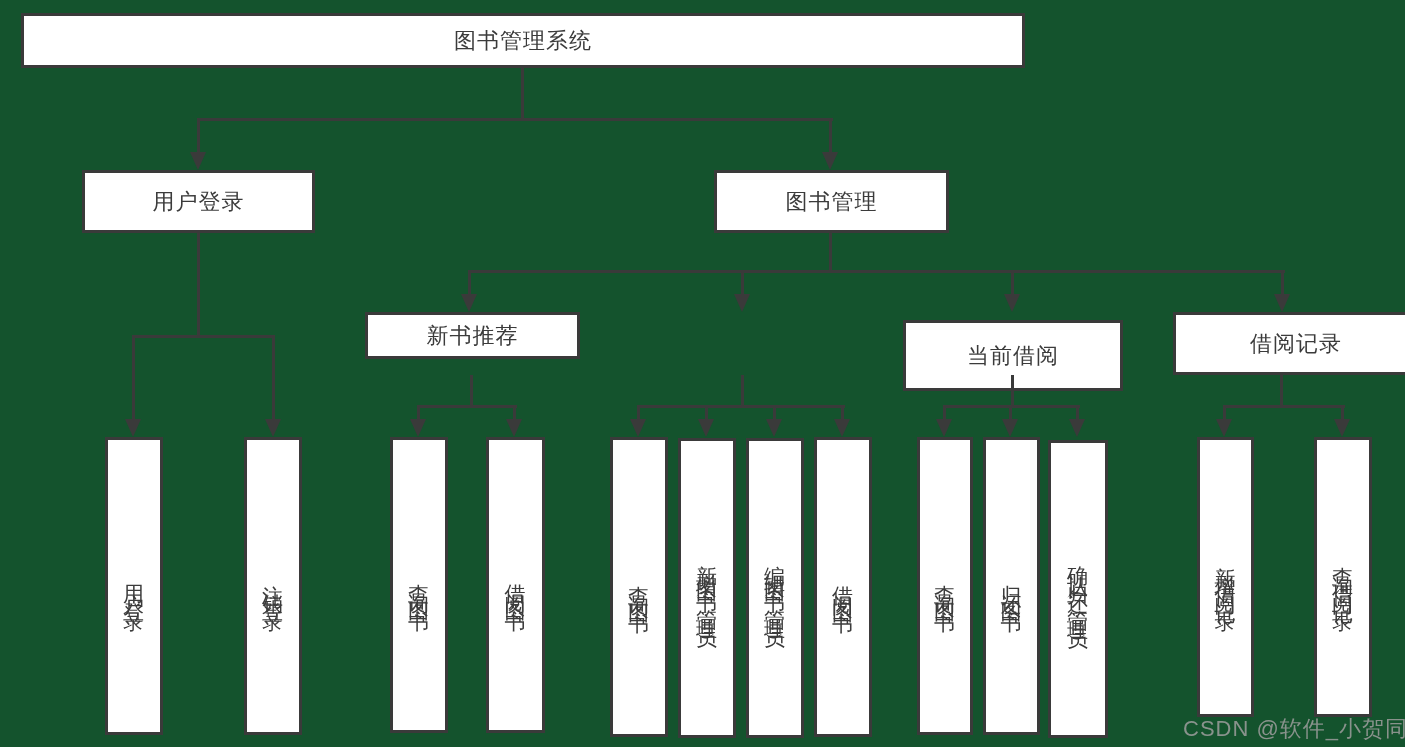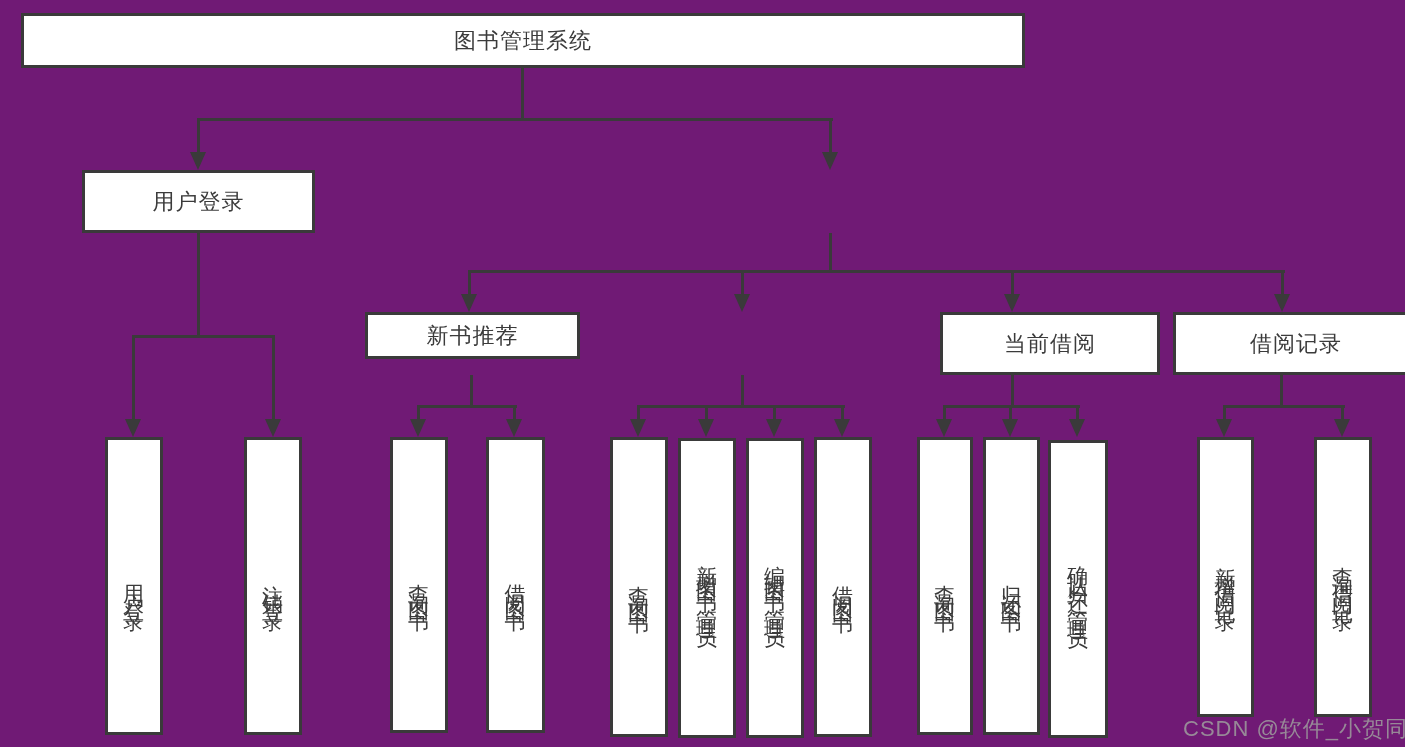--- a/index.html
+++ b/index.html
@@ -3,21 +3,21 @@
 <meta charset="utf-8">
 <style>
   html,body{margin:0;padding:0;}
   body{
     font-family:"Liberation Sans","DejaVu Sans",sans-serif;
     background:#ffffff;
   }
   .stage{
     position:relative;
     width:1405px;height:747px;
-    background:#701a75;
+    background:#14532d;
     overflow:hidden;
   }
   
   .box{
     position:absolute;
     box-sizing:border-box;
     border:3px solid #3a3a3a;
     background:#ffffff;
     display:flex;
     align-items:center;
@@ -67,20 +67,23 @@
   <div class="l" style="left:521px;top:68px;width:3px;height:53px;"></div>
   <div class="l" style="left:197px;top:118px;width:636px;height:3px;"></div>
   <div class="l" style="left:197px;top:118px;width:3px;height:36px;"></div>
   <div class="ar" style="left:190px;top:152px;"></div>
   <div class="l" style="left:829px;top:118px;width:3px;height:36px;"></div>
   <div class="ar" style="left:822px;top:152px;"></div>
 
   <div class="box" style="left:82px;top:170px;width:233px;height:63px;">
     <span>用户登录</span>
   </div>
+  <div class="box" style="left:714px;top:170px;width:235px;height:63px;">
+    <span>图书管理</span>
+  </div>
 
   <div class="l" style="left:197px;top:233px;width:3px;height:105px;"></div>
   <div class="l" style="left:132px;top:335px;width:143px;height:3px;"></div>
   <div class="l" style="left:132px;top:335px;width:3px;height:86px;"></div>
   <div class="ar" style="left:125px;top:419px;"></div>
   <div class="l" style="left:272px;top:335px;width:3px;height:86px;"></div>
   <div class="ar" style="left:265px;top:419px;"></div>
 
   <div class="l" style="left:829px;top:233px;width:3px;height:40px;"></div>
   <div class="l" style="left:468px;top:270px;width:817px;height:3px;"></div>
@@ -89,21 +92,21 @@
   <div class="l" style="left:741px;top:270px;width:3px;height:26px;"></div>
   <div class="ar" style="left:734px;top:294px;"></div>
   <div class="l" style="left:1011px;top:270px;width:3px;height:26px;"></div>
   <div class="ar" style="left:1004px;top:294px;"></div>
   <div class="l" style="left:1281px;top:270px;width:3px;height:26px;"></div>
   <div class="ar" style="left:1274px;top:294px;"></div>
 
   <div class="box" style="left:365px;top:312px;width:215px;height:47px;">
     <span>新书推荐</span>
   </div>
-  <div class="box" style="left:903px;top:312px;width:220px;height:63px;margin-left:37px;">
+  <div class="box" style="left:903px;top:320px;width:220px;height:71px;">
     <span>当前借阅</span>
   </div>
   <div class="box" style="left:1173px;top:312px;width:246px;height:63px;">
     <span>借阅记录</span>
   </div>
 
   <div class="l" style="left:470px;top:375px;width:3px;height:32px;"></div>
   <div class="l" style="left:417px;top:405px;width:100px;height:3px;"></div>
   <div class="l" style="left:417px;top:405px;width:3px;height:16px;"></div>
   <div class="ar" style="left:410px;top:419px;"></div>

